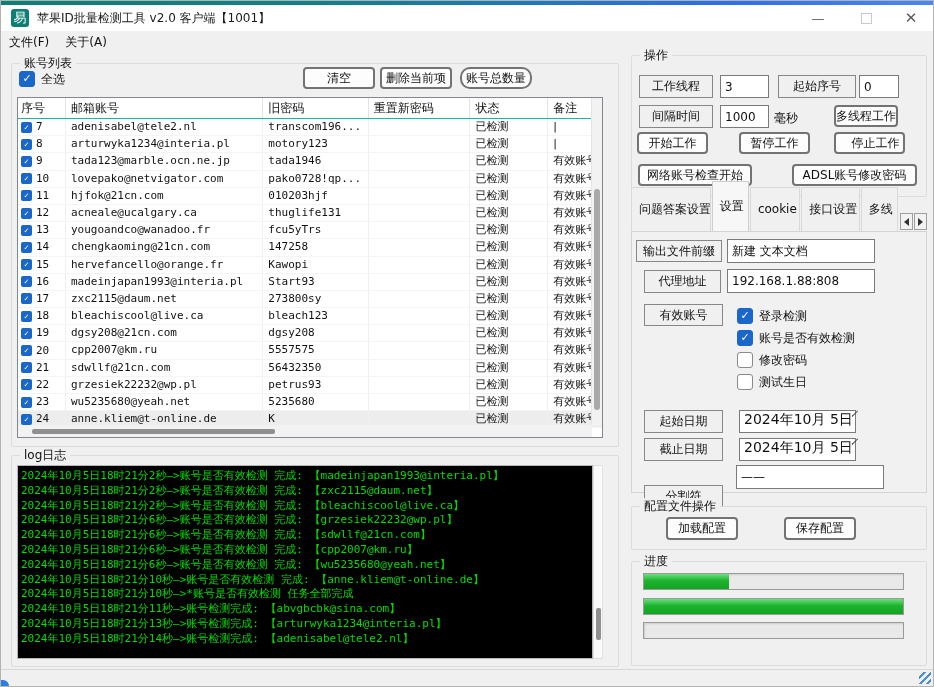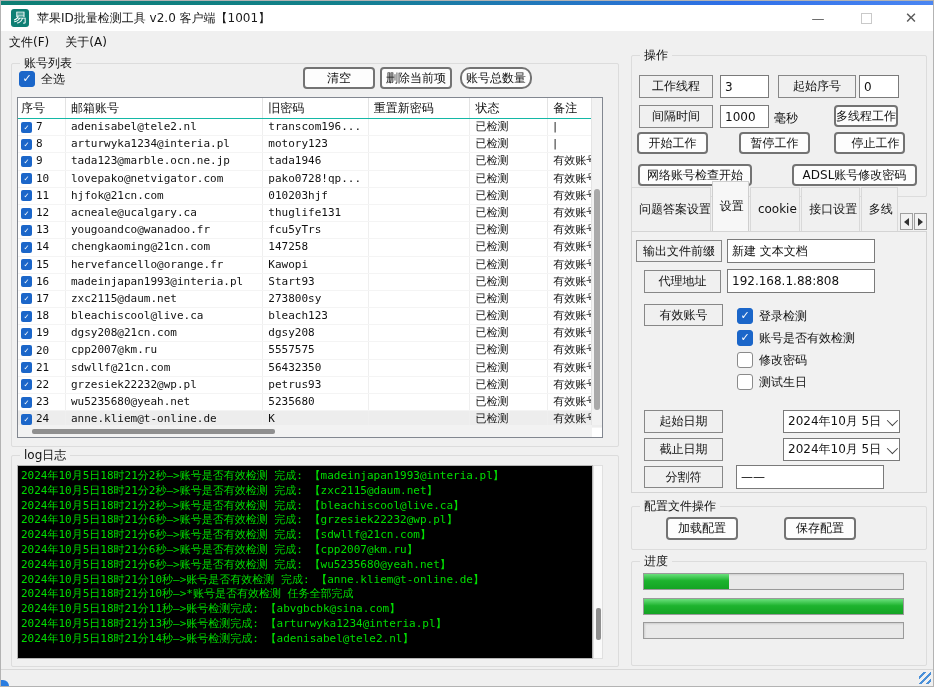--- a/index.html
+++ b/index.html
@@ -19,21 +19,21 @@
   .menuitem{padding:2px 8px;}
   
   .grp{border:1px solid #dcdcdc;border-radius:2px;}
   .glabel{position:absolute;top:-9px;left:8px;background:#f0f0f0;padding:0 4px;font-size:12px;white-space:nowrap;}
   
   .btn{background:#fdfdfd;border:2px solid #737373;border-radius:4px;font-size:12px;
     display:flex;align-items:center;justify-content:center;white-space:nowrap;}
   .flabel{background:#f0f0f0;border:1px solid #878787;font-size:12px;
     display:flex;align-items:center;justify-content:center;white-space:nowrap;}
   .inp{background:#fff;border:1px solid #7a7a7a;font-size:12px;display:flex;align-items:center;padding:0 4px;white-space:nowrap;overflow:hidden;}
-  .sel{background:#fff;border:1px solid #7a7a7a;font-size:12px;display:flex;align-items:center;padding:0 4px;white-space:nowrap;margin-left:44px;}
+  .sel{background:#fff;border:1px solid #7a7a7a;font-size:14px;display:flex;padding:0 4px;white-space:nowrap;}
   .sel .chev{margin-left:auto;width:7px;height:7px;border-right:1.5px solid #444;border-bottom:1.5px solid #444;
     transform:rotate(45deg) translateY(-2px);}
   .cb{width:14px;height:14px;border:1px solid #8a8a8a;background:#fff;border-radius:3px;flex:0 0 auto;
     font-size:11px;line-height:14px;text-align:center;color:#fff;}
   .cb.on{background:#1b66c9;border-color:#1b66c9;}
   .cbrow{display:flex;align-items:center;gap:6px;font-size:12px;height:16px;margin-bottom:6px;}
   
   .tbl{left:16px;top:96px;width:586px;height:341px;background:#fff;border:1px solid #828790;overflow:hidden;}
   .thead{display:flex;height:20px;font-size:12px;align-items:center;background:#fff;border-bottom:1px solid #14b8a6;}
   .hcell{padding-left:5px;border-right:1px solid #e3e3e3;height:20px;line-height:20px;overflow:hidden;white-space:nowrap;}
@@ -400,21 +400,21 @@
   <div class="abs flabel" style="left:643px;top:409px;width:79px;height:23px;">起始日期</div>
   <div class="abs sel" style="left:738px;top:409px;width:117px;height:23px;">
     <span>2024年10月 5日</span>
     <span class="chev"></span>
   </div>
   <div class="abs flabel" style="left:643px;top:437px;width:79px;height:23px;">截止日期</div>
   <div class="abs sel" style="left:738px;top:437px;width:117px;height:23px;">
     <span>2024年10月 5日</span>
     <span class="chev"></span>
   </div>
-  <div class="abs flabel" style="left:643px;top:465px;width:79px;height:22px;">分割符</div>
+  <div class="abs flabel" style="left:643px;top:484px;width:79px;height:22px;">分割符</div>
   <div class="abs inp" style="left:735px;top:464px;width:148px;height:24px;">——</div>
 
   <div class="abs grp" style="left:630px;top:505px;width:296px;height:44px;">
     <div class="glabel">配置文件操作</div>
   </div>
   <div class="abs btn" style="left:665px;top:516px;width:72px;height:23px;">加载配置</div>
   <div class="abs btn" style="left:783px;top:516px;width:72px;height:23px;">保存配置</div>
 
   <div class="abs grp" style="left:630px;top:560px;width:296px;height:105px;">
     <div class="glabel">进度</div>

